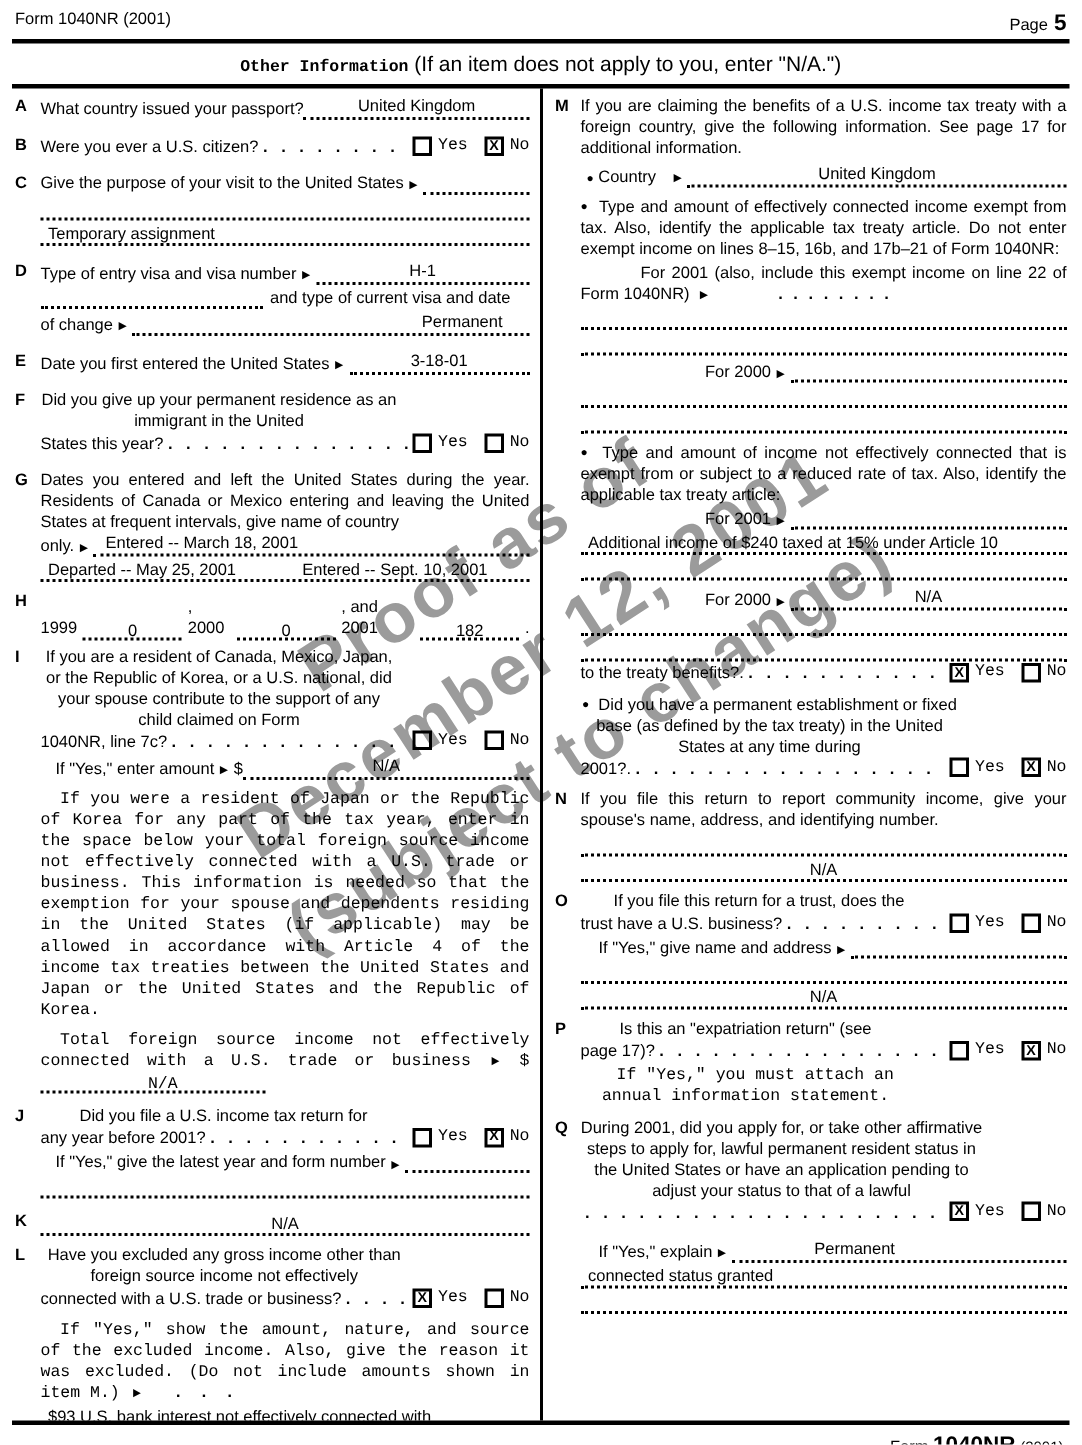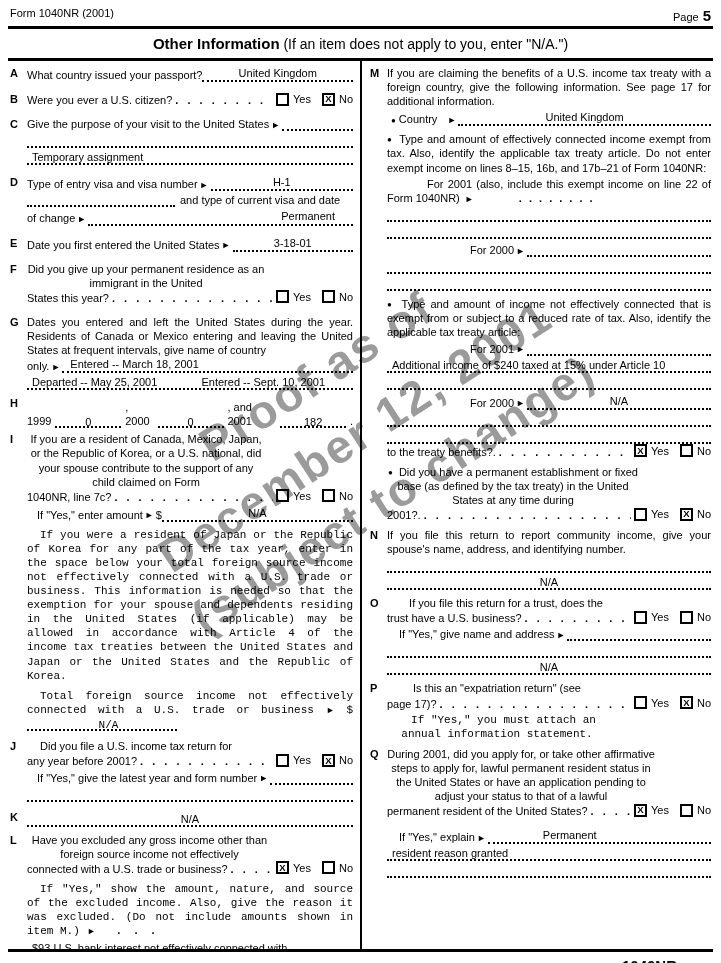--- a/index.html
+++ b/index.html
@@ -14,21 +14,21 @@
     position: absolute; left: 20px; top: 330px; width: 670px; z-index: 0;
     transform: rotate(-33deg); text-align: center; font-weight: bold;
     font-size: 47px; line-height: 1.5; letter-spacing: 2px; color: #9b9b9b;
     white-space: nowrap; pointer-events: none;
   }
   .content { position: relative; z-index: 1; }
   .hdr { display: flex; justify-content: space-between; align-items: flex-start; padding: 1px 2px; }
   .pgnum { font-size: 15px; font-weight: bold; margin-left: 4px; }
   .rule { border-top: 3px solid #000; }
   .titlebar { text-align: center; padding: 5px 0 4px; font-size: 14px; }
-  .titlebar b { font-size: 15px; }
+  .titlebar b { font-size: 11px; font-family: Liberation Mono, monospace; }
   .cols { display: flex; height: 888px; }
   .colL { width: 352px; padding: 5px 7px 0 2px; overflow: hidden; }
   .vdiv { width: 2px; background: #000; }
   .colR { flex: 1; padding: 5px 2px 0 8px; overflow: hidden; }
   .item { display: flex; margin-bottom: 10px; }
   .ltr { width: 17px; font-weight: bold; flex-shrink: 0; }
   .bdy { flex: 1; min-width: 0; }
   .row { display: flex; align-items: flex-end; }
   .just { text-align: justify; }
   .ind { text-indent: 13px; font-family: Liberation Mono, monospace; }
@@ -40,24 +40,24 @@
   .dline { border-bottom: 2px dotted #000; height: 15px; line-height: 15px; text-align: center; margin-top: 2px; white-space: nowrap; overflow: hidden; }
   .dline.left { text-align: left; padding-left: 5px; }
   .dots { flex: 1; min-width: 16px; overflow: hidden; white-space: nowrap; margin: 0 3px; }
   .dots::after { content: ".  .  .  .  .  .  .  .  .  .  .  .  .  .  .  .  .  .  .  ."; font-weight: bold; letter-spacing: 3px; }
   .idots { display: inline-block; overflow: hidden; white-space: nowrap; vertical-align: bottom; }
   .idots::after { content: ". . . . . . . . . . . . . . . . . . ."; font-weight: bold; letter-spacing: 2px; }
   .w55 { width: 55px; } .w70 { width: 70px; }
   .yn { display: flex; align-items: center; white-space: nowrap; flex-shrink: 0; padding-bottom: 1px; }
   .cb { display: inline-flex; align-items: center; justify-content: center; width: 13px; height: 13px;
         border: 2px solid #000; font-size: 9.5px; font-weight: bold; line-height: 1; margin-right: 4px; flex-shrink: 0; }
-  .yn .lbl { margin-right: 11px; }
+  .yn .lbl { margin-right: 11px; font-family: Liberation Mono, monospace; }
   .yn .lbl:last-child { margin-right: 0; }
   .qtop { margin-bottom: 0; text-align: center; }
-  .w218 { width: 218px; } .w220 { width: 220px; } .w238 { width: 238px; } .w245 { width: 245px; }
+  .w218 { width: 218px; margin-left: 13px; } .w220 { width: 220px; } .w238 { width: 238px; } .w245 { width: 245px; }
   .w252 { width: 252px; } .w268 { width: 268px; }
   .arr { font-size: 9px; margin: 0 2px; flex-shrink: 0; }
   .bull { font-size: 8px; margin-right: 3px; vertical-align: 1px; }
   .forrow { padding-left: 83px; }
   .mb4 { margin-bottom: 4px; } .mb6 { margin-bottom: 6px; } .mb8 { margin-bottom: 8px; }
   .mt2 { margin-top: 2px; } .mt4 { margin-top: 4px; } .mt6 { margin-top: 6px; }
   .ftr { text-align: right; padding: 4px 4px 0 0; }
   .fnum { font-size: 15px; font-weight: bold; }
   .fyear { font-size: 10px; }
 </style>
@@ -423,35 +423,34 @@
             </div>
             <div class="qtop w220 ind mt2">If "Yes," you must attach an annual information statement.</div>
           </div>
         </div>
 
         <div class="item">
           <div class="ltr">Q</div>
           <div class="bdy">
             <div class="qtop just w268">During 2001, did you apply for, or take other affirmative steps to apply for, lawful permanent resident status in the United States or have an application pending to adjust your status to that of a lawful</div>
             <div class="row">
-              <span>permanent resident of the United States?</span>
               <span class="dots"></span>
               <span class="yn">
                 <span class="cb">X</span>
                 <span class="lbl">Yes</span>
                 <span class="cb"></span>
                 <span class="lbl">No</span>
               </span>
             </div>
             <div class="row" style="padding-left:12px;margin-top:10px">
               <span>If "Yes," explain</span>
               <span class="arr">►</span>
               <span class="fill pl45"><span>Permanent</span></span>
             </div>
-            <div class="dline left"><span>resident reason granted</span></div>
+            <div class="dline left"><span>connected status granted</span></div>
             <div class="dline"></div>
           </div>
         </div>
 
       </div>
     </div>
 
     <div class="rule"></div>
     <div class="ftr">
       <span>Form</span>

